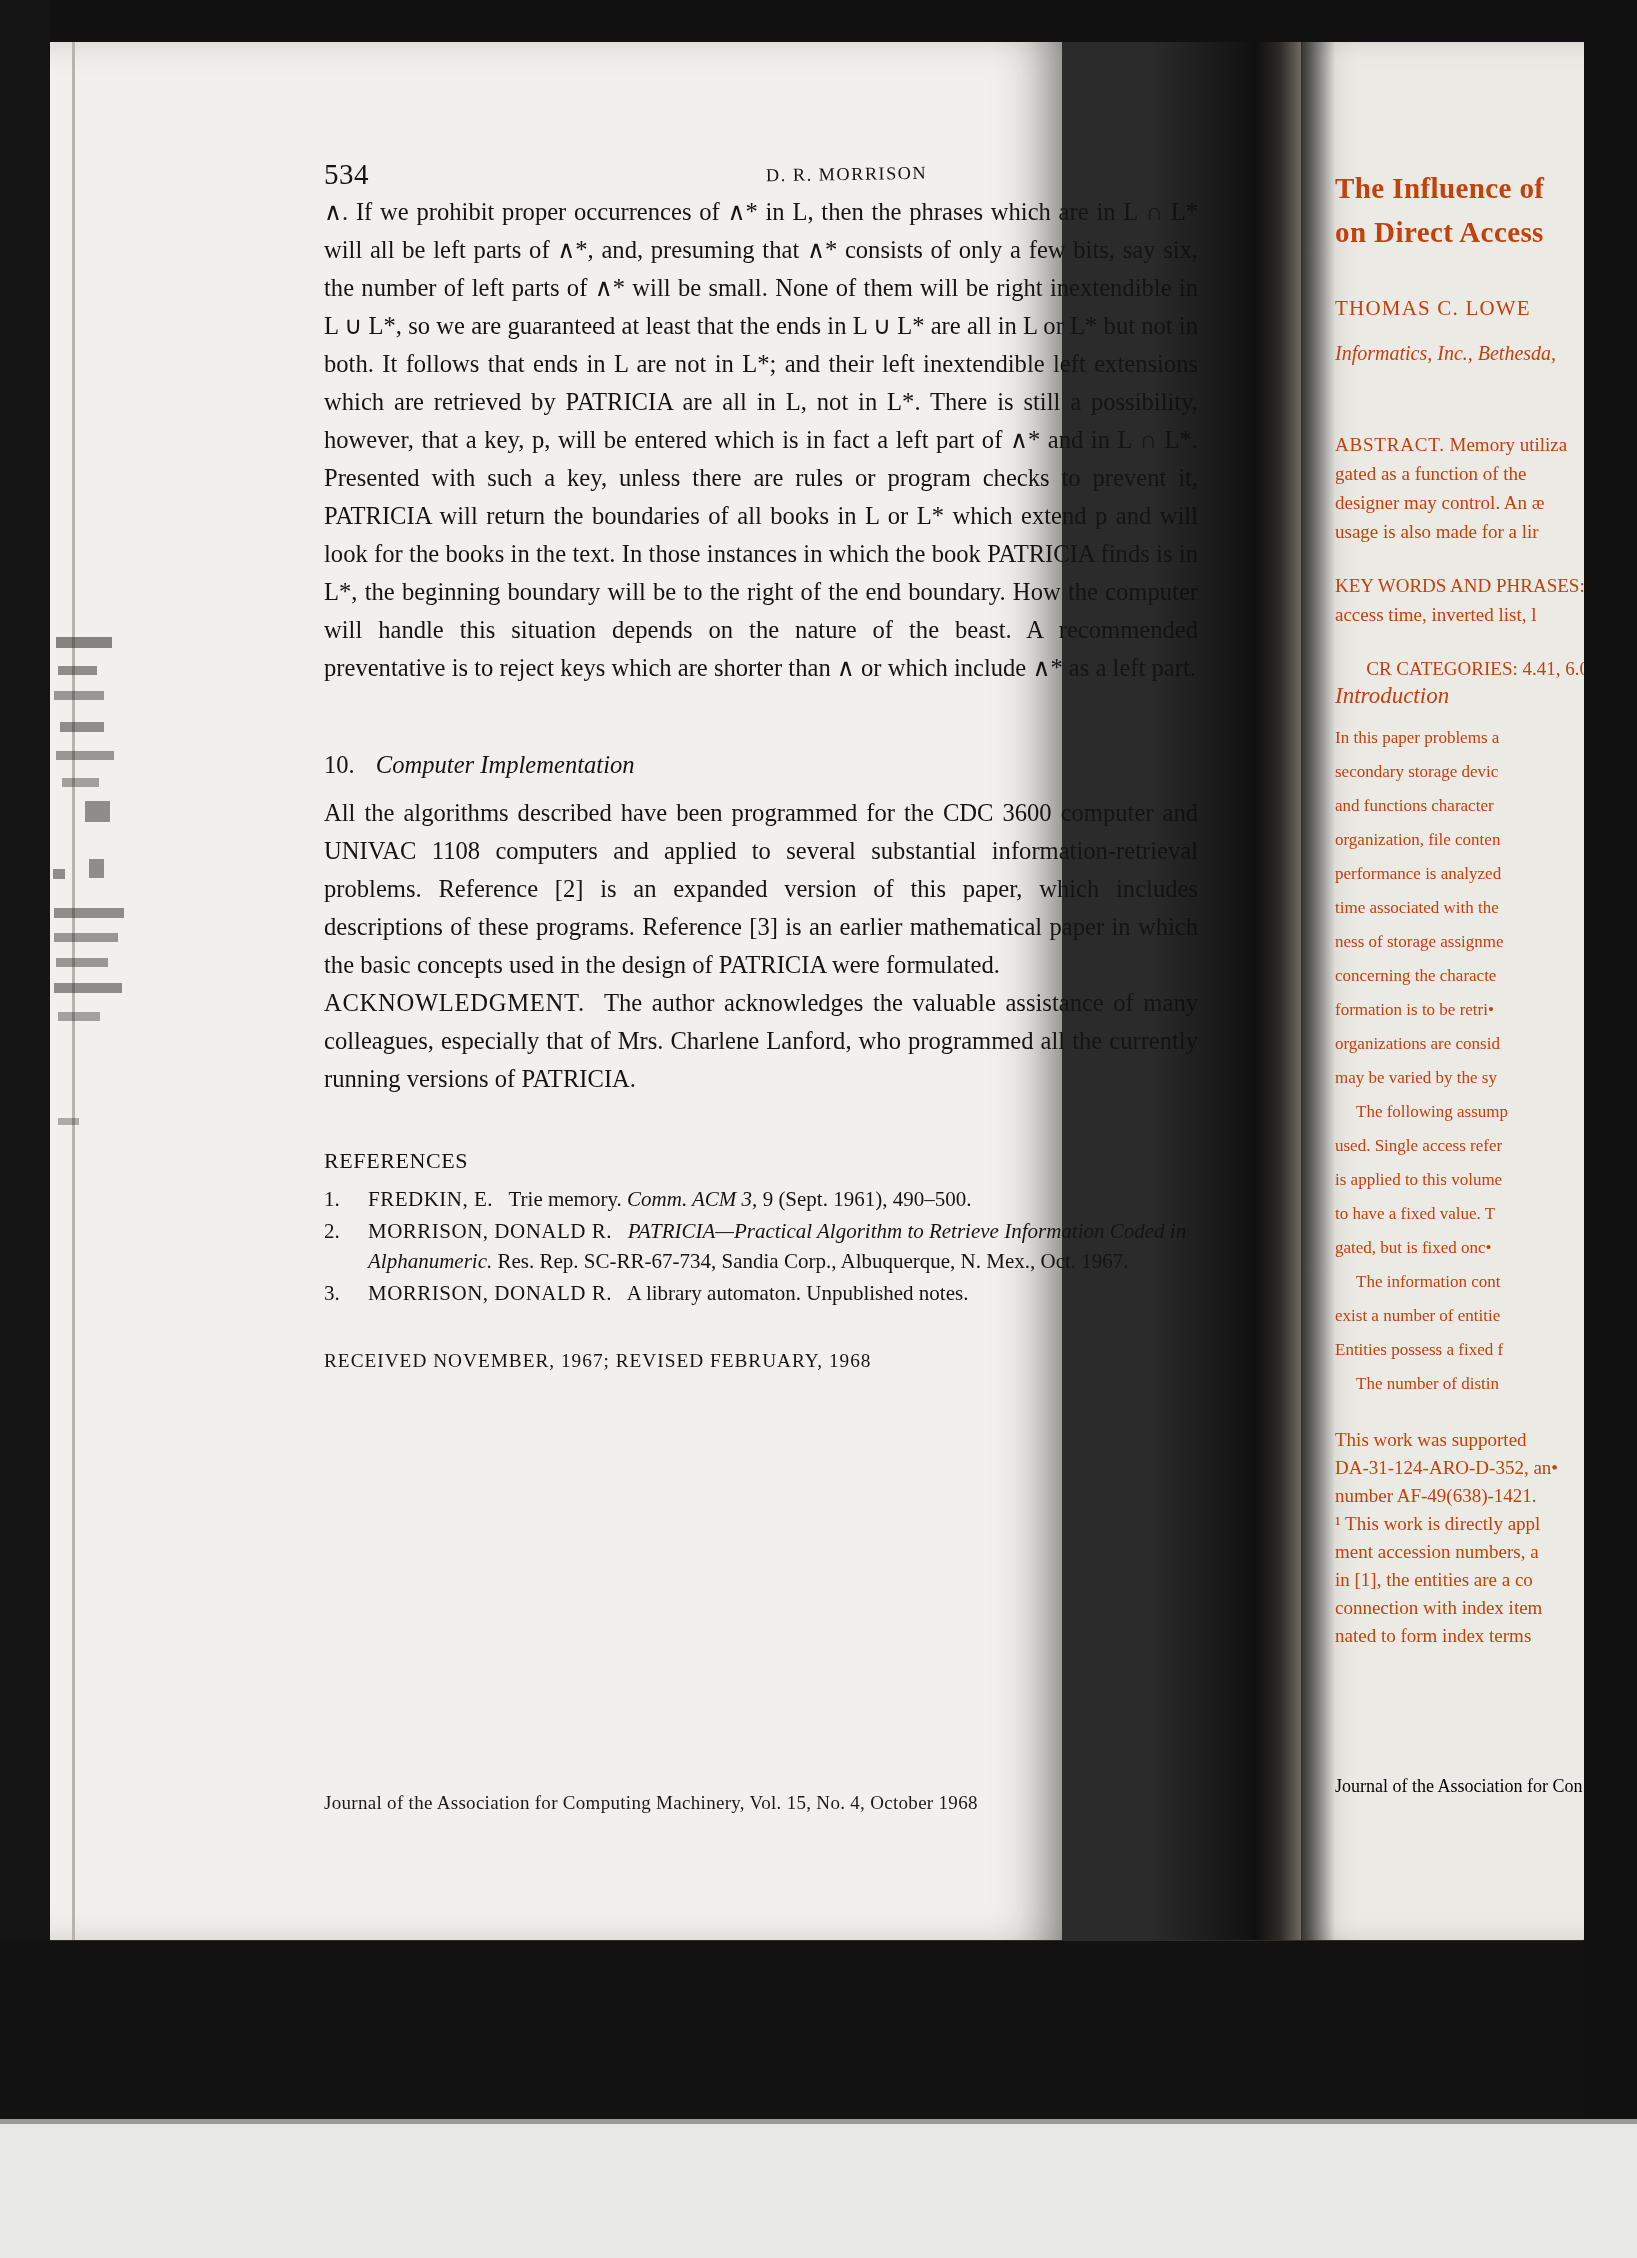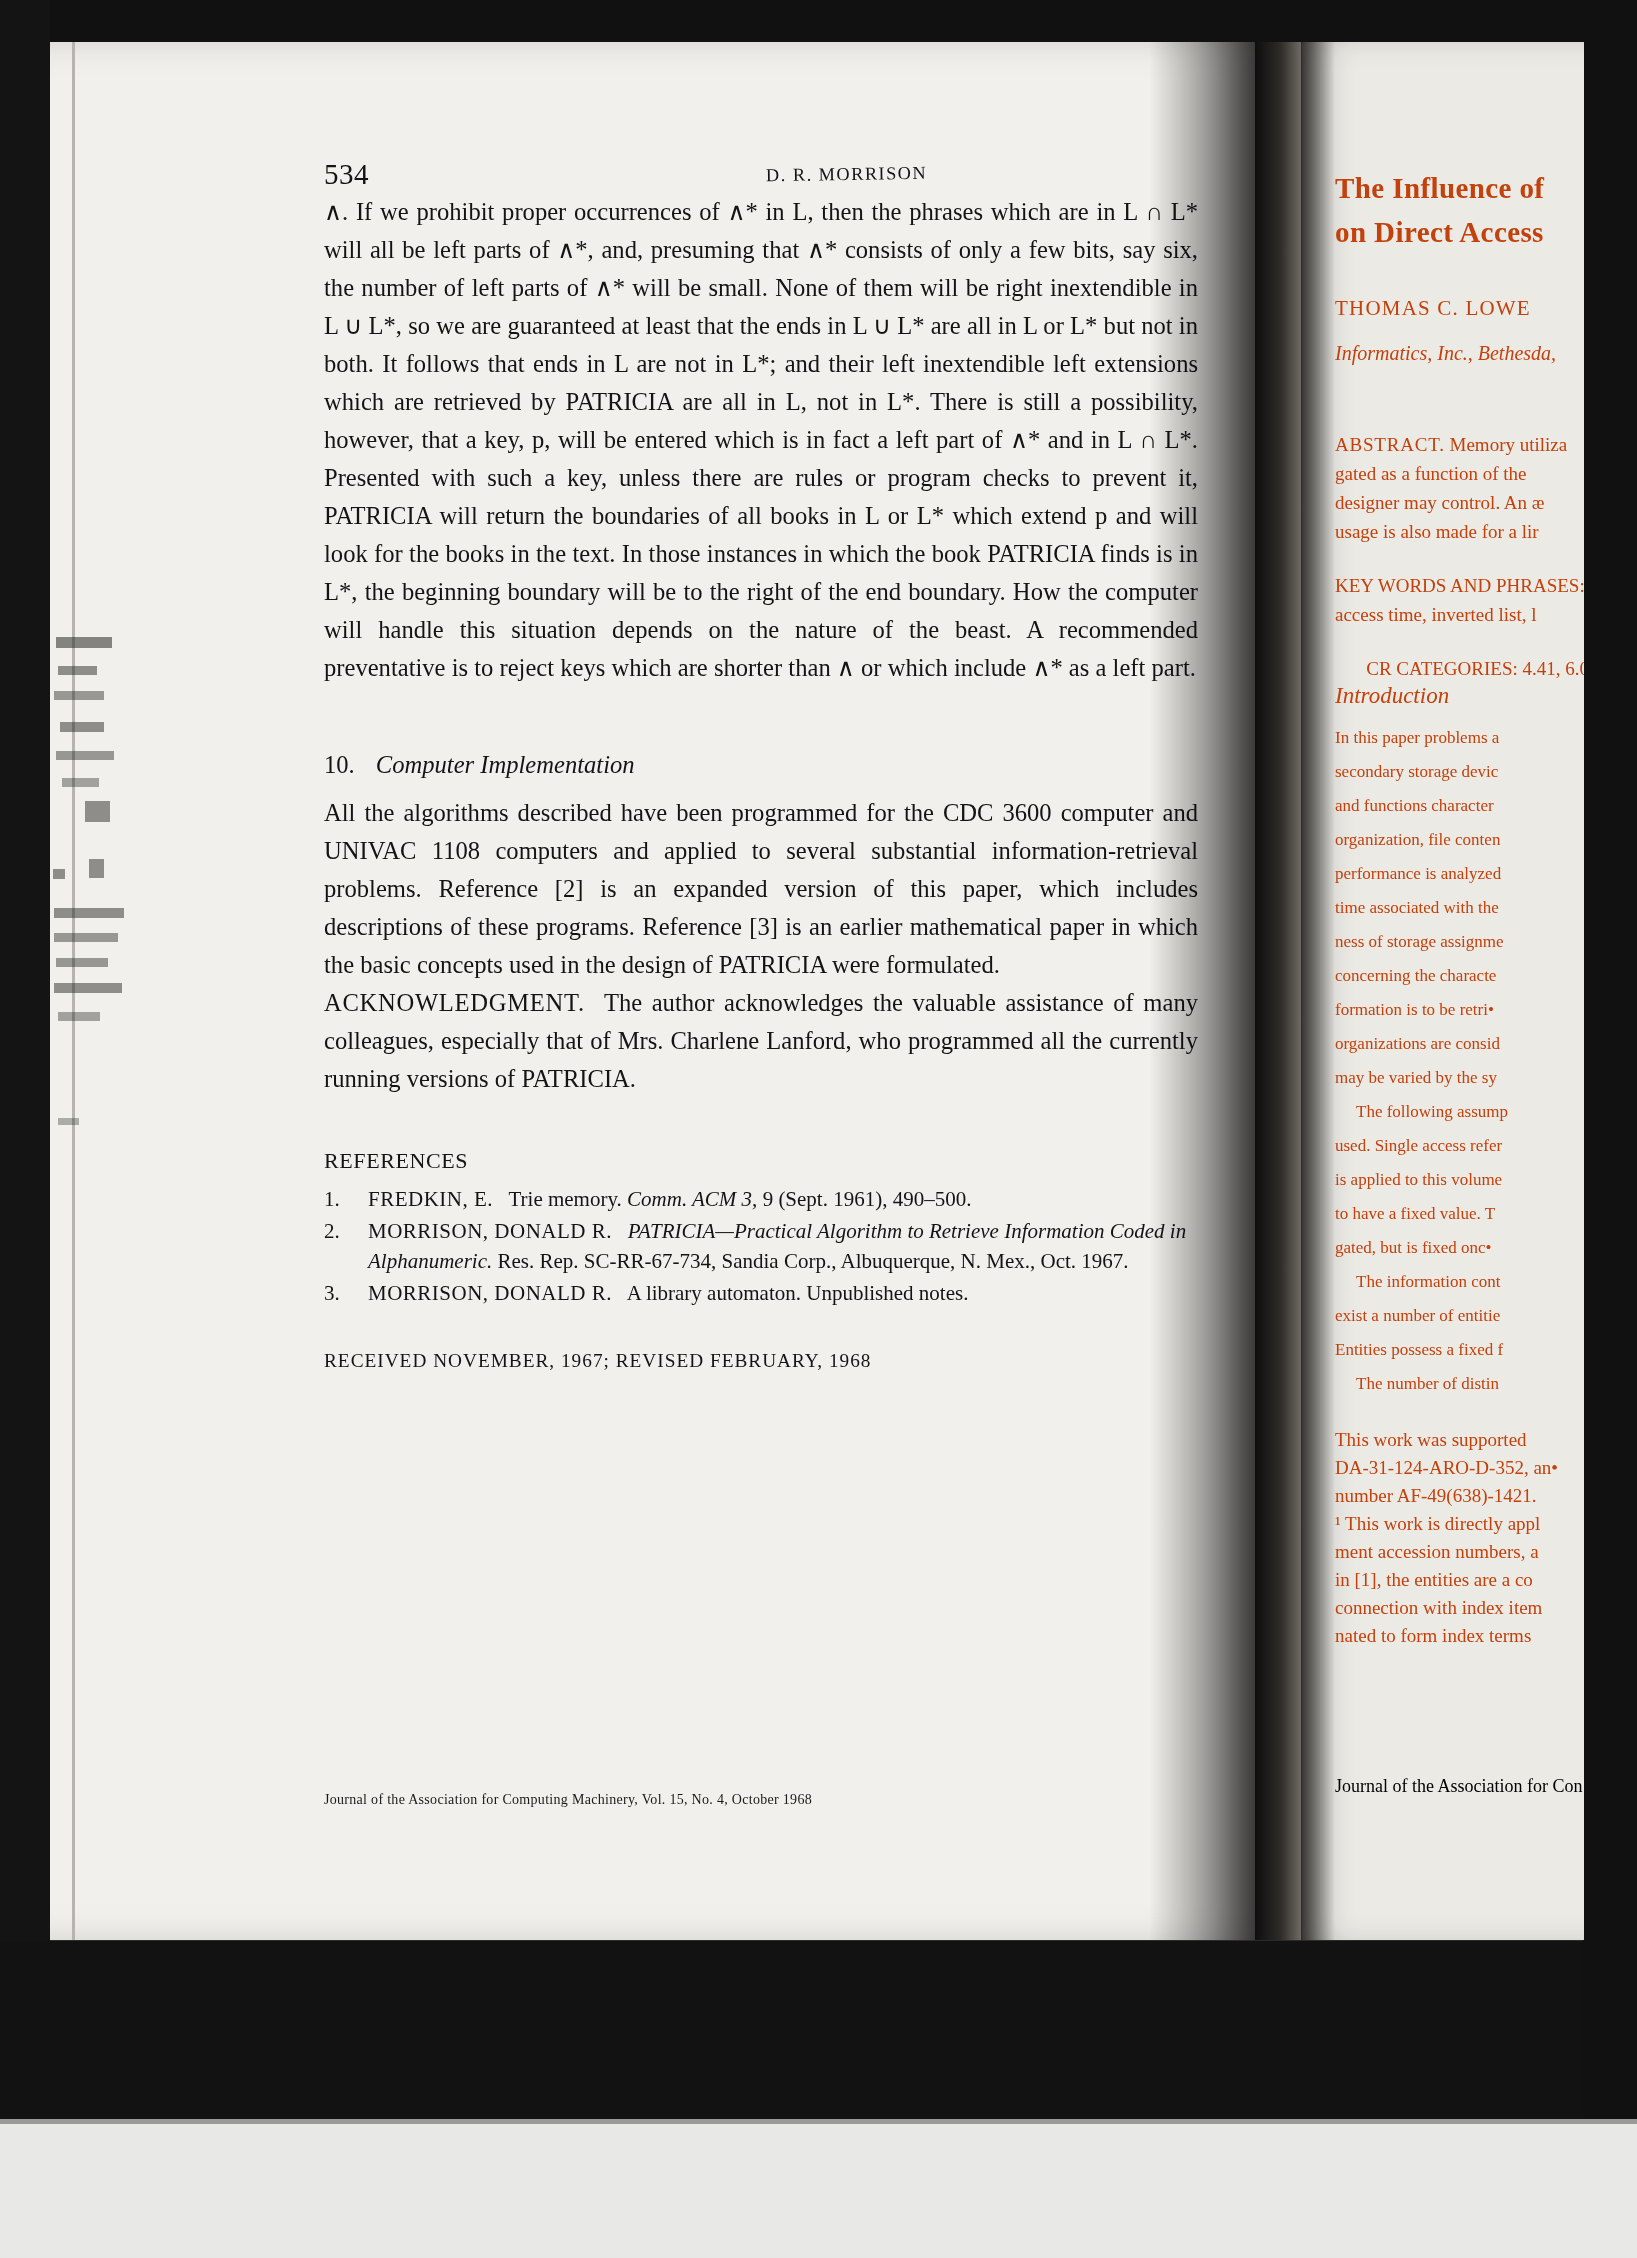--- a/index.html
+++ b/index.html
@@ -50,21 +50,21 @@
     content: "";
     position: absolute;
     left: 0; top: 0; width: 100%; height: 4.8px;
     background: #9a9a98;
   }
 
   
   .page-left {
     position: absolute;
     left: 50px; top: 42px;
-    width: 1205px; height: 1898px;
+    width: 1012px; height: 1898px;
     background: #f2f0ec;
     box-shadow: inset -39px 0 53px -29px rgba(0,0,0,0.55);
   }
   .page-left-edge {
     position: absolute;
     left: 72px; top: 42px;
     width: 2.9px; height: 1898px;
     background: #b7b4ae;
   }
   .page-left-shadowband {
@@ -184,21 +184,21 @@
     margin: 42px 0 0 50px;
     font-size: 19.3px;
     font-variant: small-caps;
     letter-spacing: 1px;
   }
 
   .journal-foot {
     position: absolute;
     left: 274px;
     top: 1750px;
-    font-size: 14px;
+    font-size: 19px;
     color: #1a1a1a;
     letter-spacing: 0.3px;
   }
 
   
   .rp-inner {
     position: absolute;
     left: 33px;
     top: 124px;
     width: 290px;

